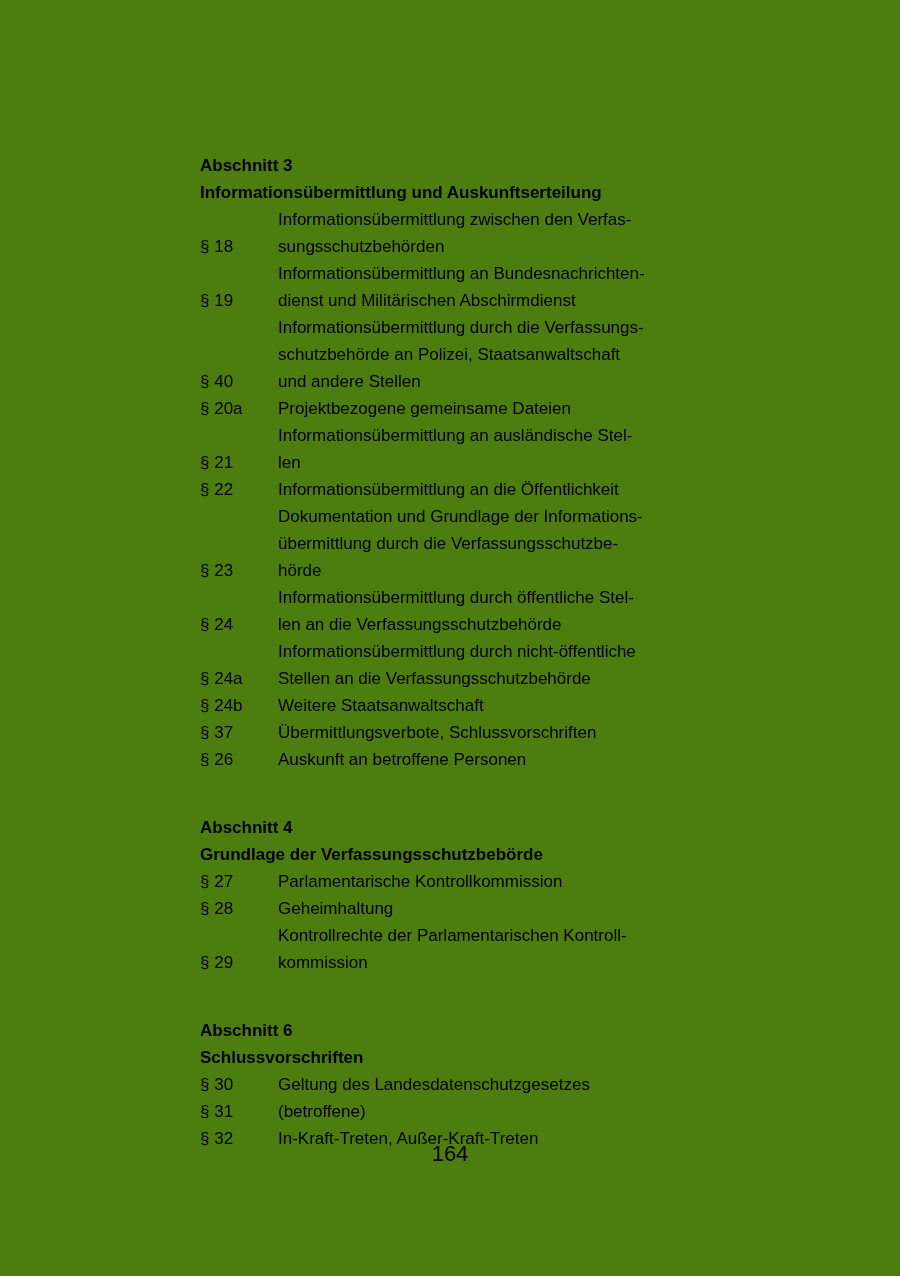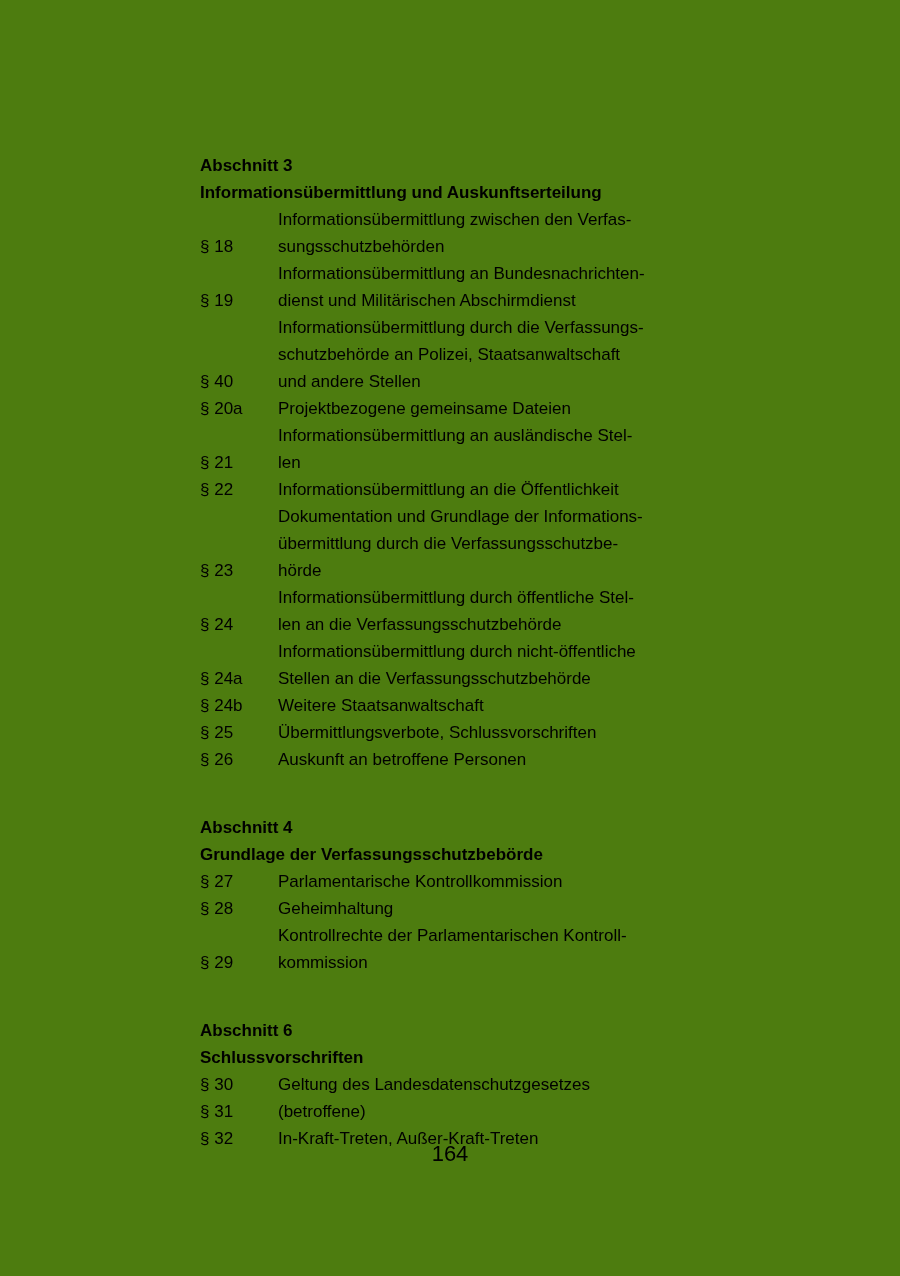--- a/index.html
+++ b/index.html
@@ -106,21 +106,21 @@
         <div class="entry">
           <span class="num">§ 24a</span>
           <span class="text">Informationsübermittlung durch nicht-öffentliche
 Stellen an die Verfassungsschutzbehörde</span>
         </div>
         <div class="entry">
           <span class="num">§ 24b</span>
           <span class="text">Weitere Staatsanwaltschaft</span>
         </div>
         <div class="entry">
-          <span class="num">§ 25</span>
+          <span class="num">§ 37</span>
           <span class="text">Übermittlungsverbote, Schlussvorschriften</span>
         </div>
         <div class="entry">
           <span class="num">§ 26</span>
           <span class="text">Auskunft an betroffene Personen</span>
         </div>
       </section>
       <section class="toc-section">
         <div class="section-heading">
           <div class="heading-line">Abschnitt 4</div>

